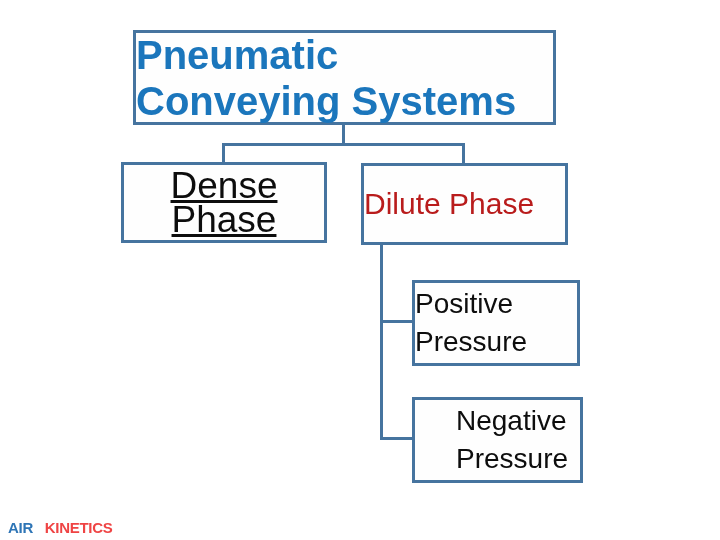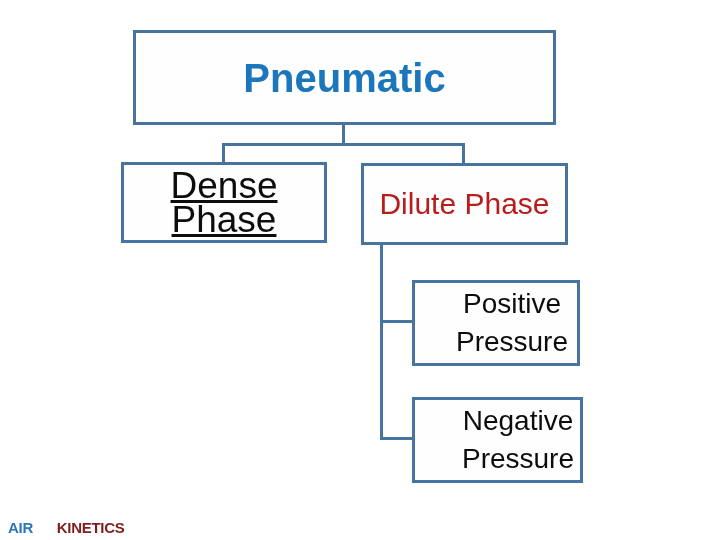--- a/index.html
+++ b/index.html
@@ -15,21 +15,21 @@
     background: #ffffff;
     overflow: hidden;
   }
   .node {
     position: absolute;
     box-sizing: border-box;
     background: #fefefe;
     border: 3px solid #46749f;
     display: flex;
     flex-direction: column;
-    align-items: center;
+    align-items: flex-start;
     justify-content: center;
     text-align: center;
   }
   .node .line { display: block; }
   #title-box {
     left: 133px; top: 30px; width: 423px; height: 95px;
     color: #1b76bc;
     font-size: 40px;
     font-weight: bold;
     line-height: 46px;
@@ -38,21 +38,21 @@
   #dense-box {
     left: 121px; top: 162px; width: 206px; height: 81px;
     color: #0d0d0d; font-size: 37px; line-height: 34px; text-decoration: underline;
   }
   #dilute-box {
     left: 361px; top: 163px; width: 207px; height: 82px;
     color: #b91c1c; font-size: 30px; line-height: 34px;
   }
   #positive-box {
     left: 412px; top: 280px; width: 168px; height: 86px;
-    color: #0d0d0d; font-size: 28px; line-height: 38px; padding-left: 32px;
+    color: #0d0d0d; font-size: 28px; line-height: 38px;
   }
   #negative-box {
     left: 412px; top: 397px; width: 171px; height: 86px;
     color: #0d0d0d; font-size: 28px; line-height: 38px; padding-left: 41px;
   }
   .connector {
     position: absolute;
     background: #46749f;
   }
   #conn-root-stub   { left: 342px; top: 125px; width: 3px;  height: 20px; }
@@ -64,29 +64,30 @@
   #conn-stub-neg    { left: 380px; top: 437px; width: 32px; height: 3px; }
   #brand {
     position: absolute;
     left: 8px; top: 519px;
     font-size: 15px;
     font-weight: bold;
     letter-spacing: -0.3px;
     white-space: nowrap;
   }
   #brand .air { color: #2e75b6; text-align: right; }
-  #brand .kinetics { color: #7f1d1d; margin-left: 20px; }
+  #brand .kinetics { color: #ef4444; margin-left: 8px; }
 </style>
 </head>
 <body>
 
 <div id="slide">
 
   <div class="node" id="title-box">
     <span class="line">Pneumatic</span>
+    <span class="line">Conveying Systems</span>
   </div>
 
   <div class="connector" id="conn-root-stub"></div>
   <div class="connector" id="conn-h-bar"></div>
   <div class="connector" id="conn-drop-dense"></div>
   <div class="connector" id="conn-drop-dilute"></div>
   <div class="connector" id="conn-trunk"></div>
   <div class="connector" id="conn-stub-pos"></div>
   <div class="connector" id="conn-stub-neg"></div>
 

